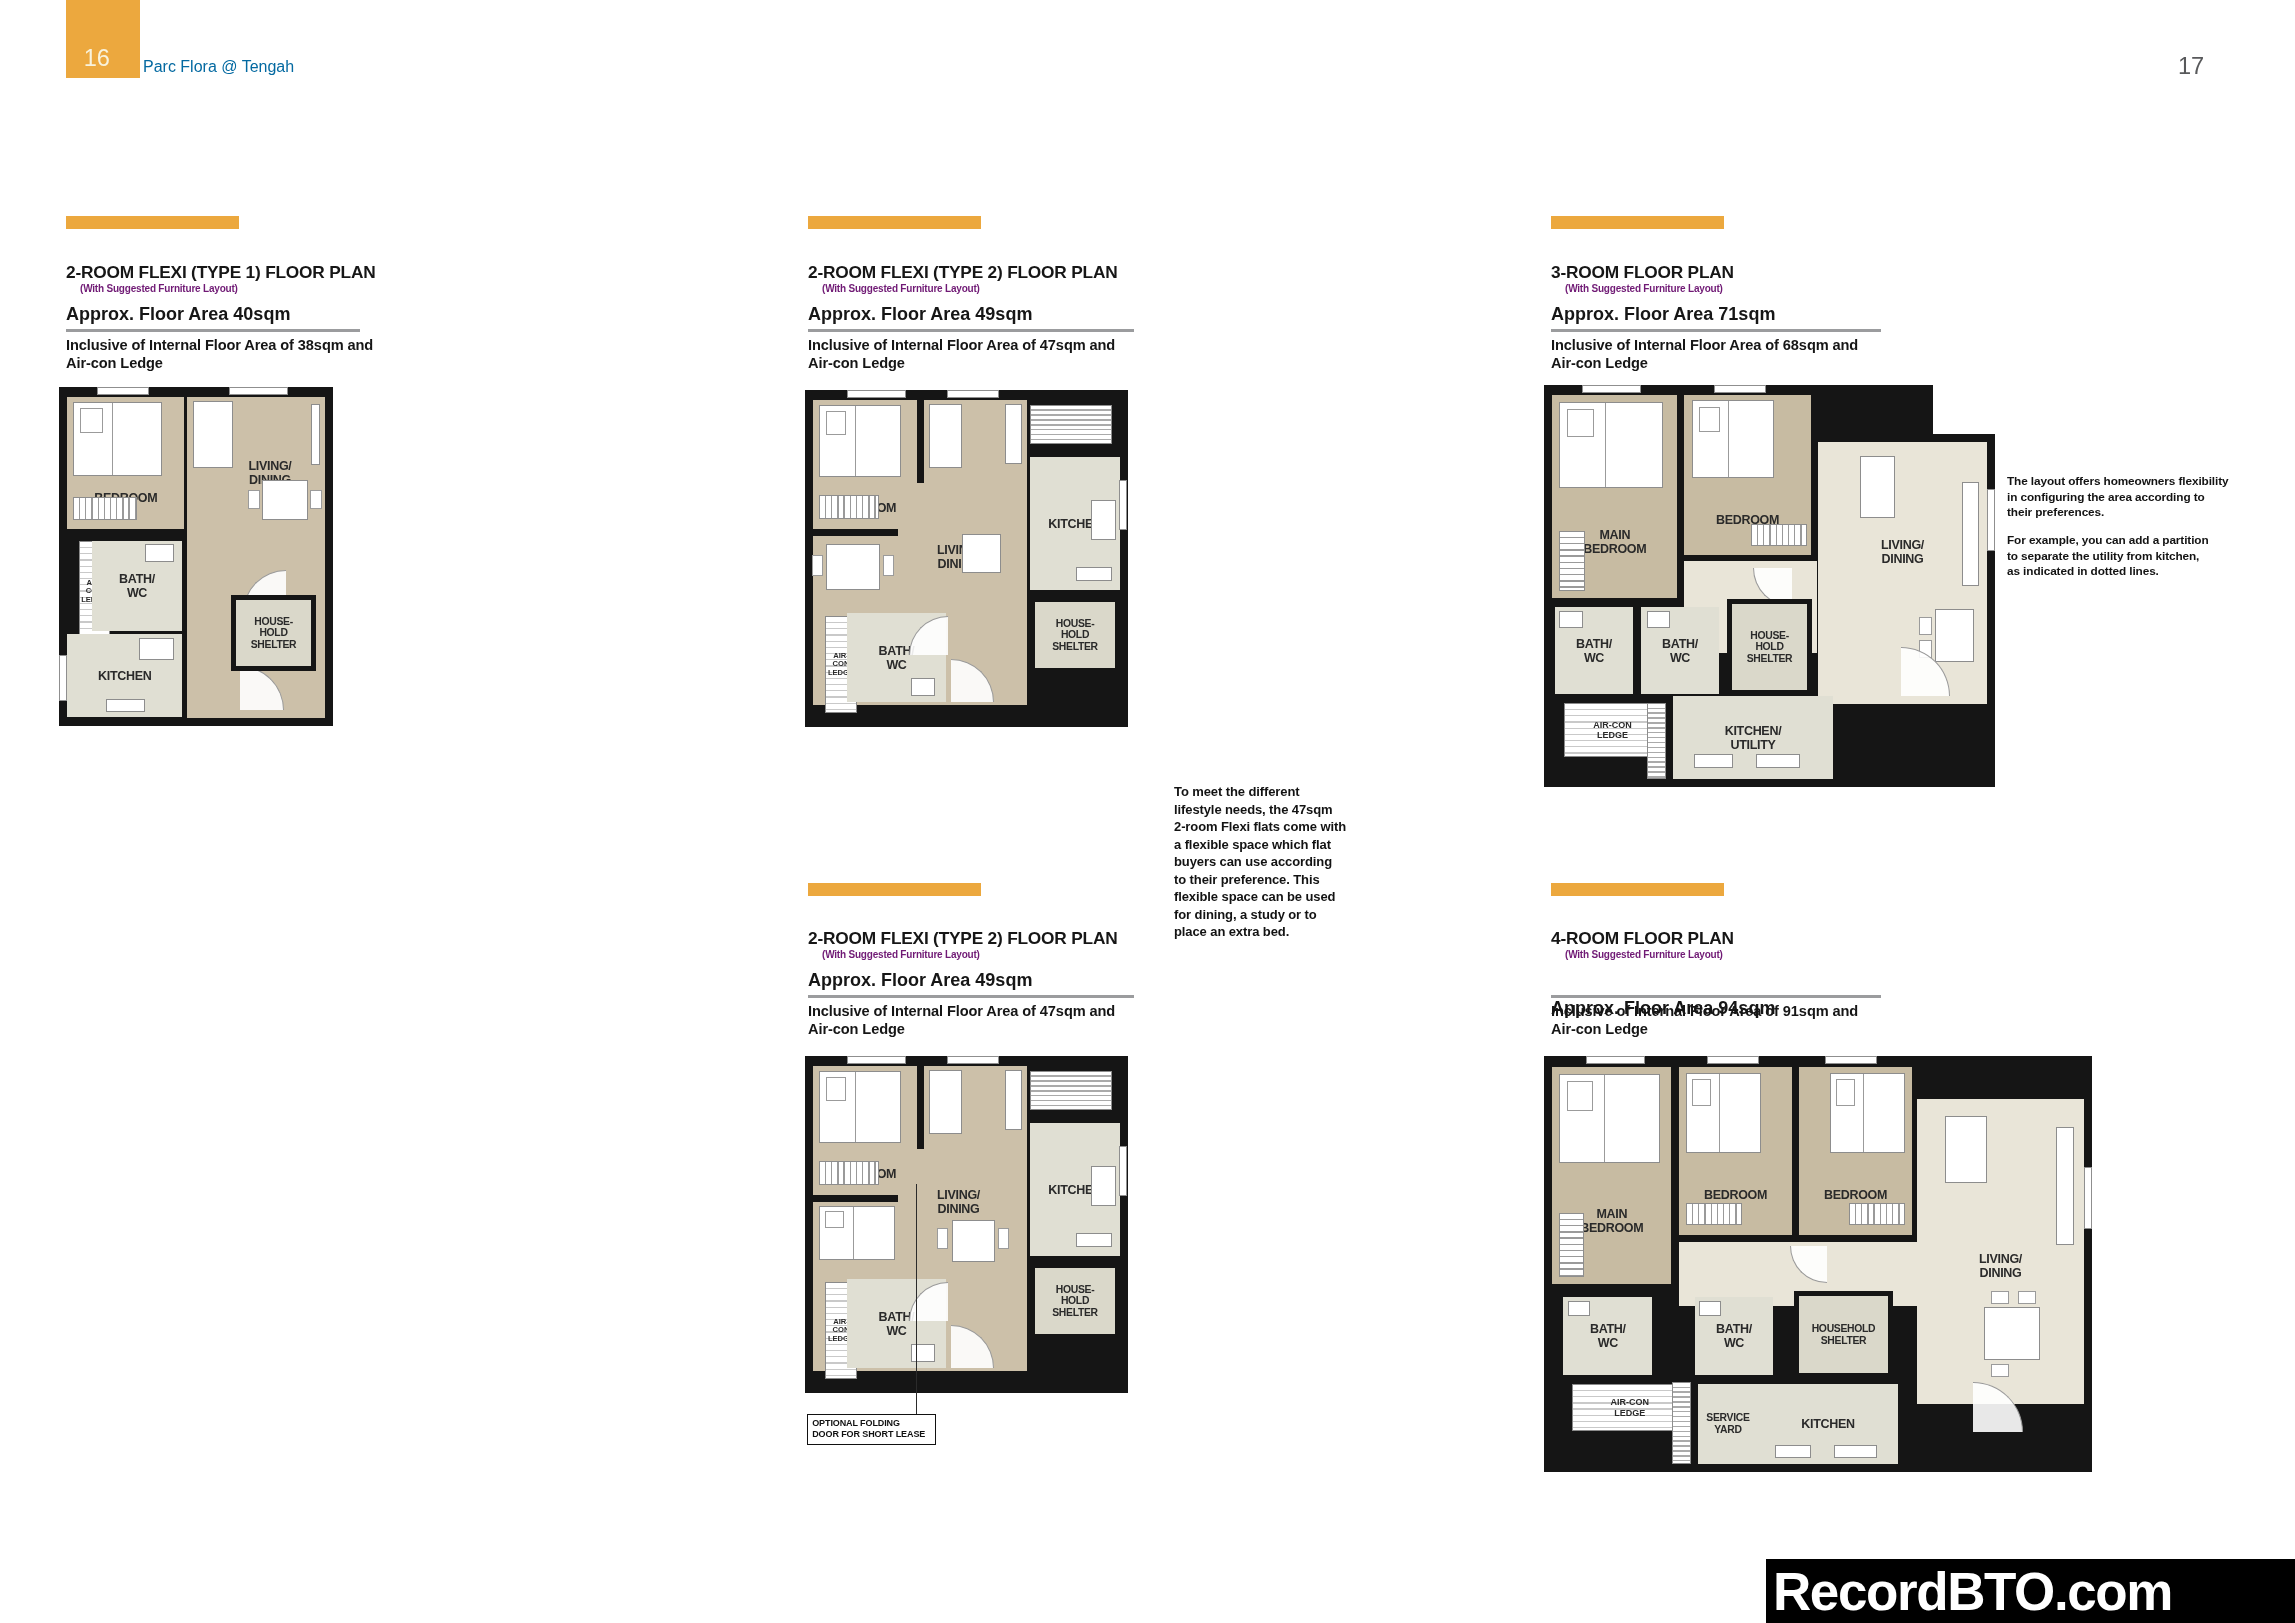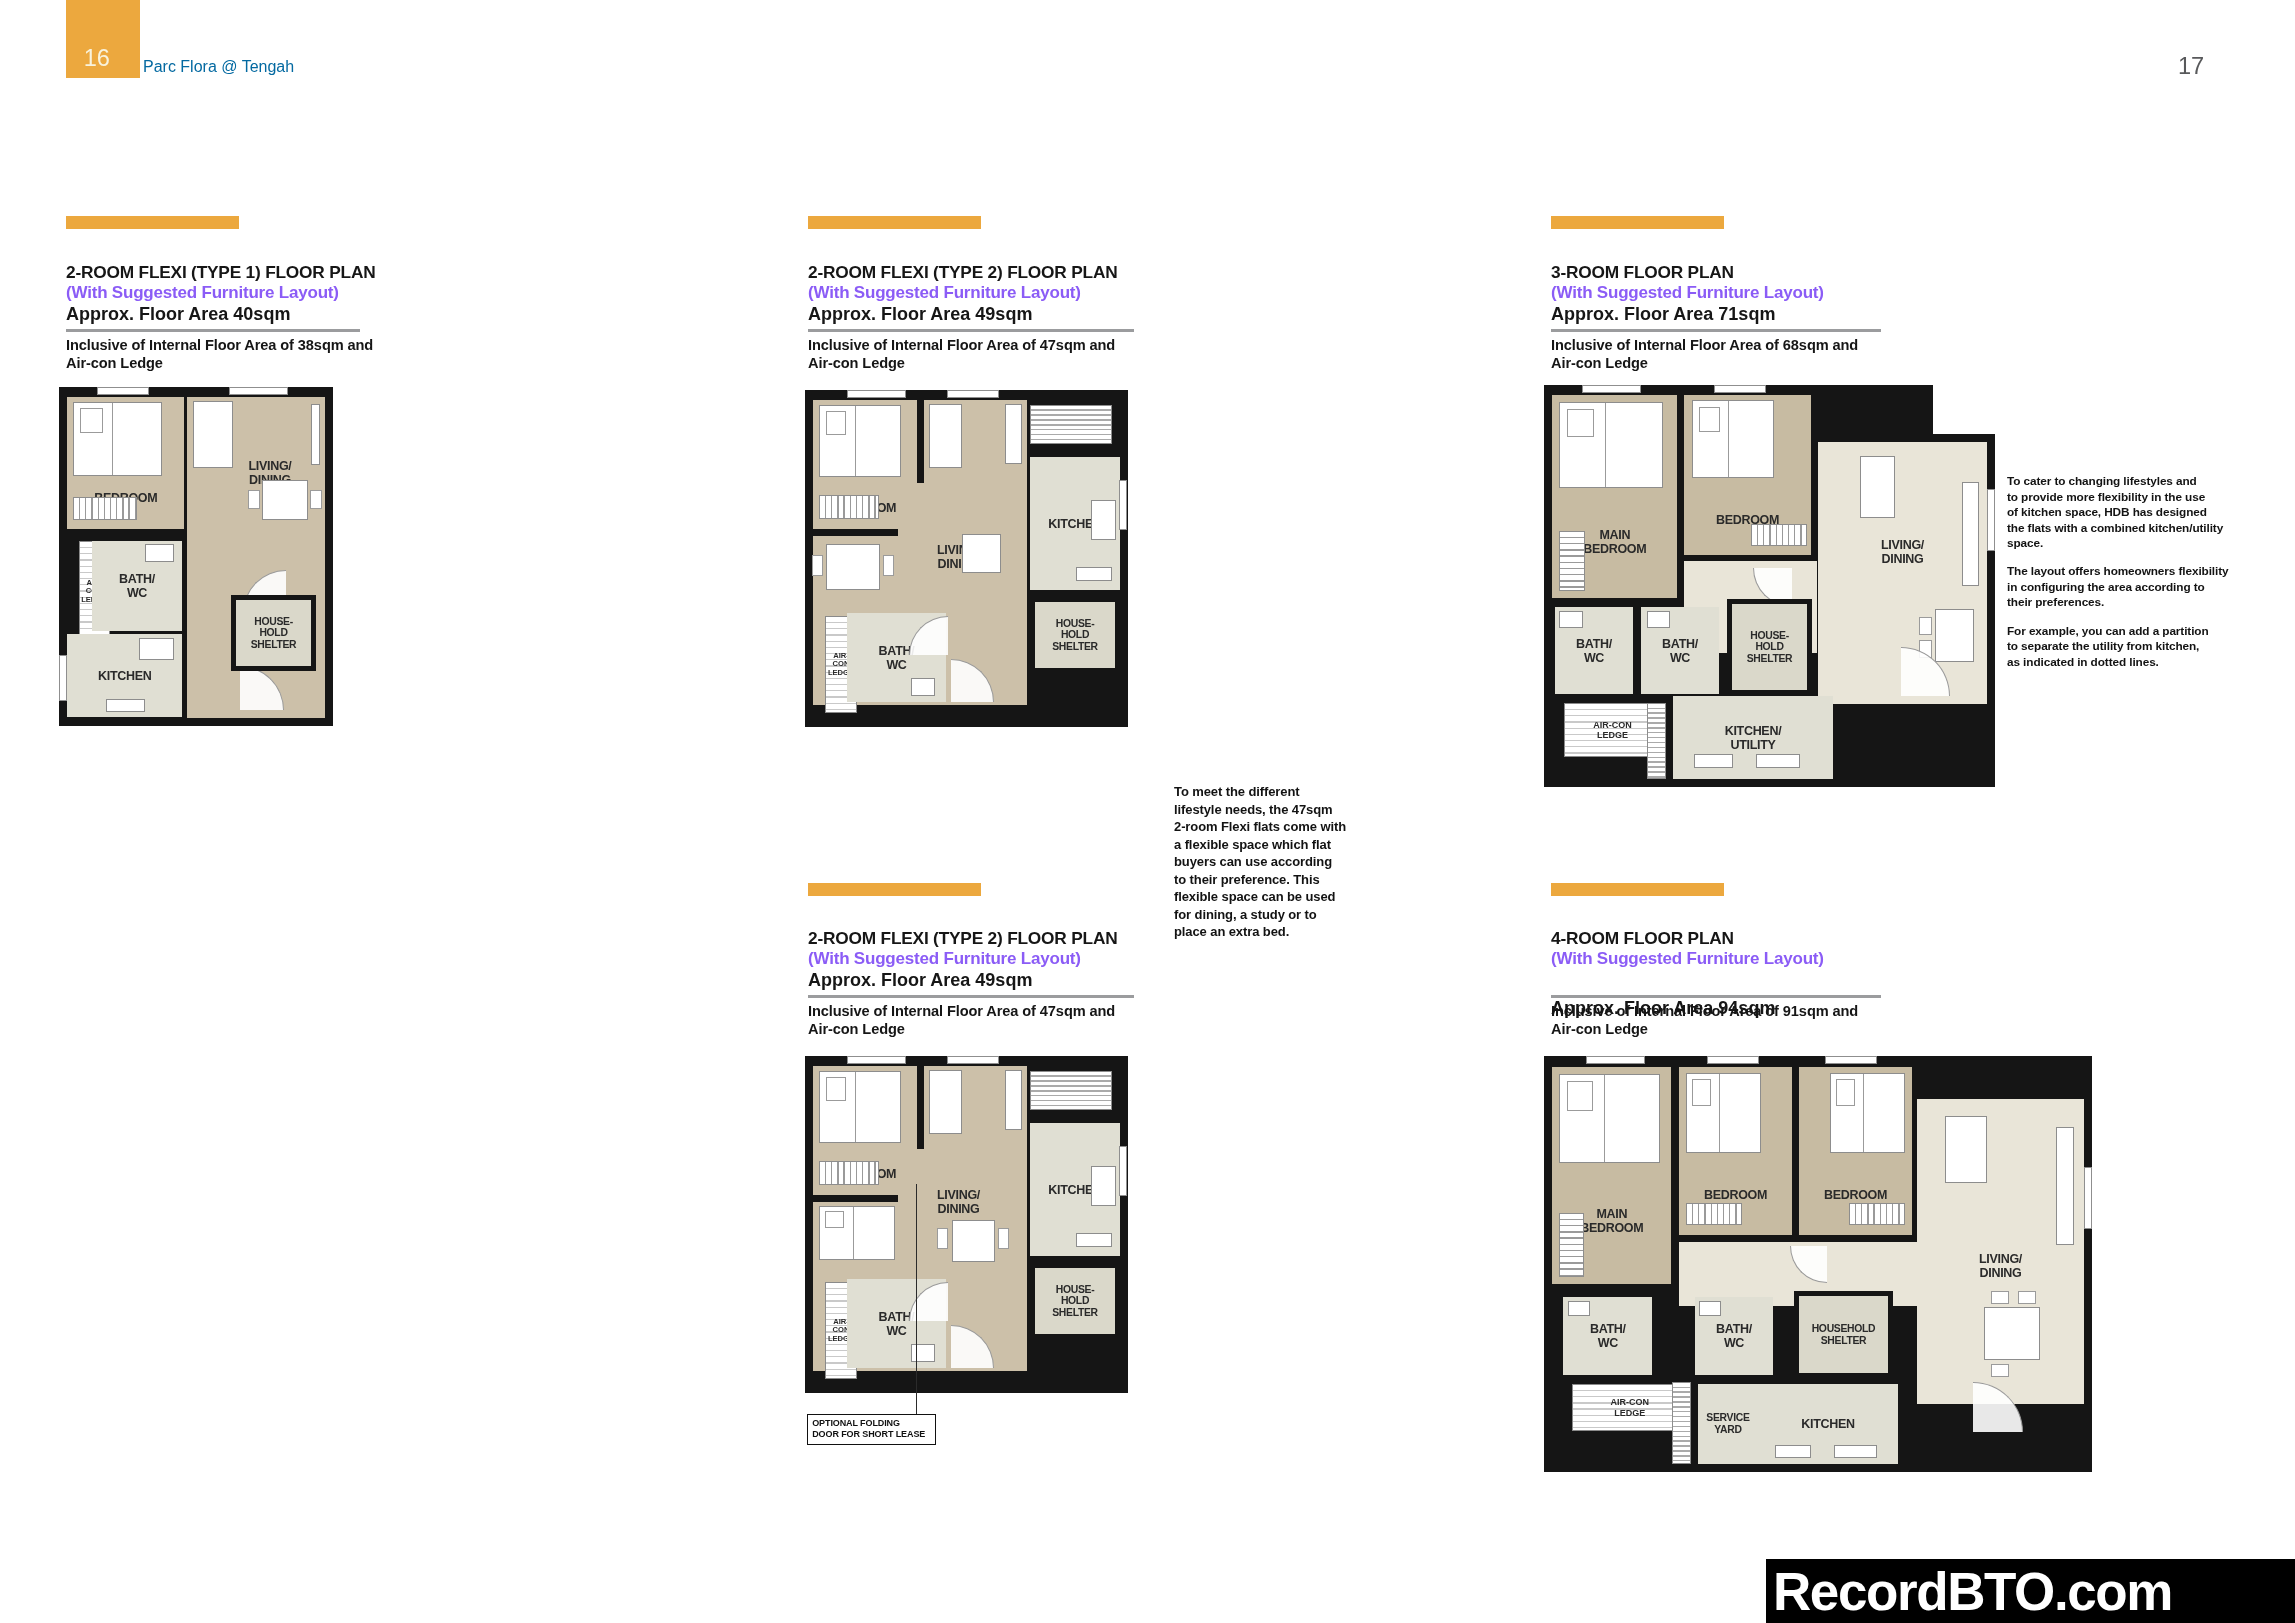--- a/index.html
+++ b/index.html
@@ -12,21 +12,21 @@
   
   .page-tab { position:absolute; left:66px; top:0; width:74px; height:78px; background:#ECA83E; }
   .page-tab .num { position:absolute; left:0; right:12.5px; bottom:5.6px; text-align:center; color:#F8F2DC; font-size:23.6px; }
   .brand { position:absolute; left:143px; top:58px; color:#0369a1; font-size:16px; }
   .page-num-right { position:absolute; left:2178px; top:53px; color:#58595B; font-size:23.6px; }
   .page-title { position:absolute; left:66px; top:114px; color:#58595B; font-size:43px; font-weight:bold; letter-spacing:0.7px; }
 
   
   .accent-bar { position:absolute; width:173px; height:13px; background:#ECA83E; }
   .plan-title { position:absolute; font-size:17.3px; font-weight:bold; color:#161616; letter-spacing:-0.2px; }
-  .plan-subtitle { position:absolute; font-size:17px; font-weight:bold; color:#8b5cf6; letter-spacing:-0.2px; }
+  .plan-subtitle { position:absolute; font-size:10px; font-weight:bold; color:#701a75; letter-spacing:-0.2px;margin-left:14px; }
   .plan-area { position:absolute; font-size:18px; font-weight:bold; color:#161616; }
   .divider { position:absolute; height:2.8px; background:#9B9C9E; }
   .plan-inclusive { position:absolute; font-size:14.6px; font-weight:bold; color:#161616; line-height:1.25; letter-spacing:-0.1px; }
 
   
   .plan { position:absolute; background:#151515; }
   .room { position:absolute; display:flex; align-items:center; justify-content:center; text-align:center; }
   .tan   { background:#CCC0A9; }
   .tan2  { background:#C7BBA2; }
   .cream { background:#E9E5D8; }
@@ -260,25 +260,20 @@
     <div class="room sage" style="left:129px;top:311px;width:160px;height:83px">
       <span class="rlabel">KITCHEN/
 UTILITY</span>
       <div class="furn" style="left:83px;top:58px;width:44px;height:14px"></div>
       <div class="furn" style="left:21px;top:58px;width:39px;height:14px"></div>
     </div>
     <div class="win" style="left:443px;top:104px;width:8.3px;height:62px"></div>
   </div>
 
   <div class="note" style="left:2007px;top:474px;width:229px;font-size:11.8px;line-height:1.32">
-    <p>To cater to changing lifestyles and
-to provide more flexibility in the use
-of kitchen space, HDB has designed
-the flats with a combined kitchen/utility
-space.</p>
     <p>The layout offers homeowners flexibility
 in configuring the area according to
 their preferences.</p>
     <p>For example, you can add a partition
 to separate the utility from kitchen,
 as indicated in dotted lines.</p>
   </div>
 
   <div class="accent-bar" style="left:808px;top:883px"></div>
   <div class="plan-title" style="left:808px;top:928px">2-ROOM FLEXI (TYPE 2) FLOOR PLAN</div>

